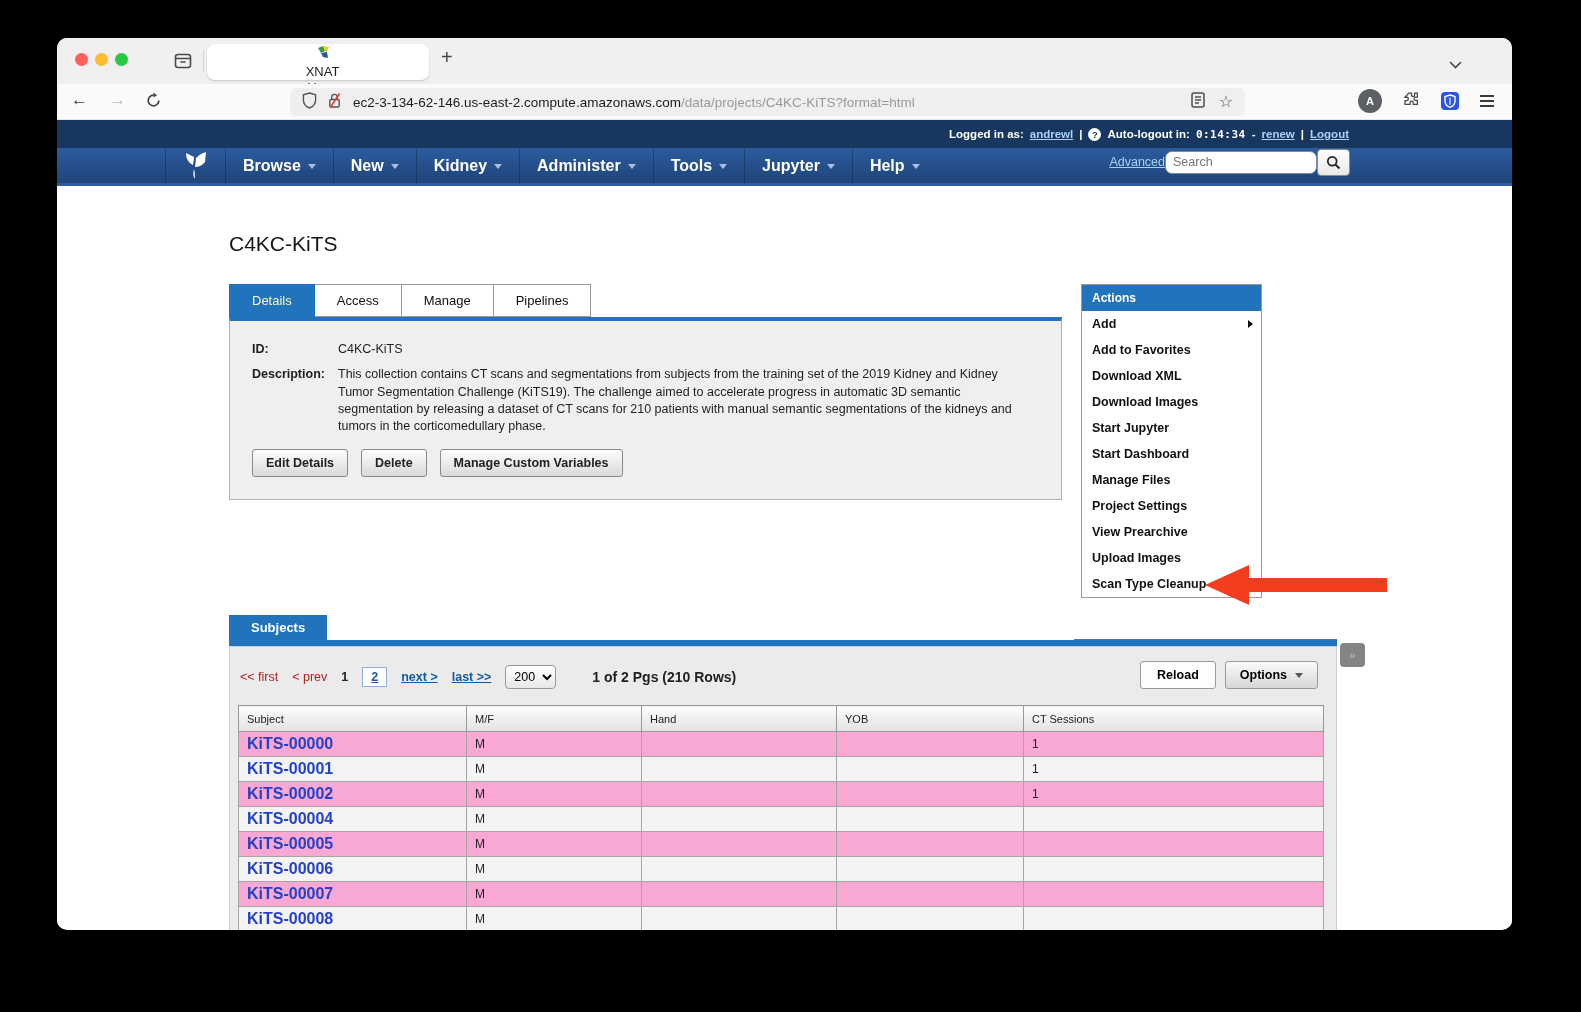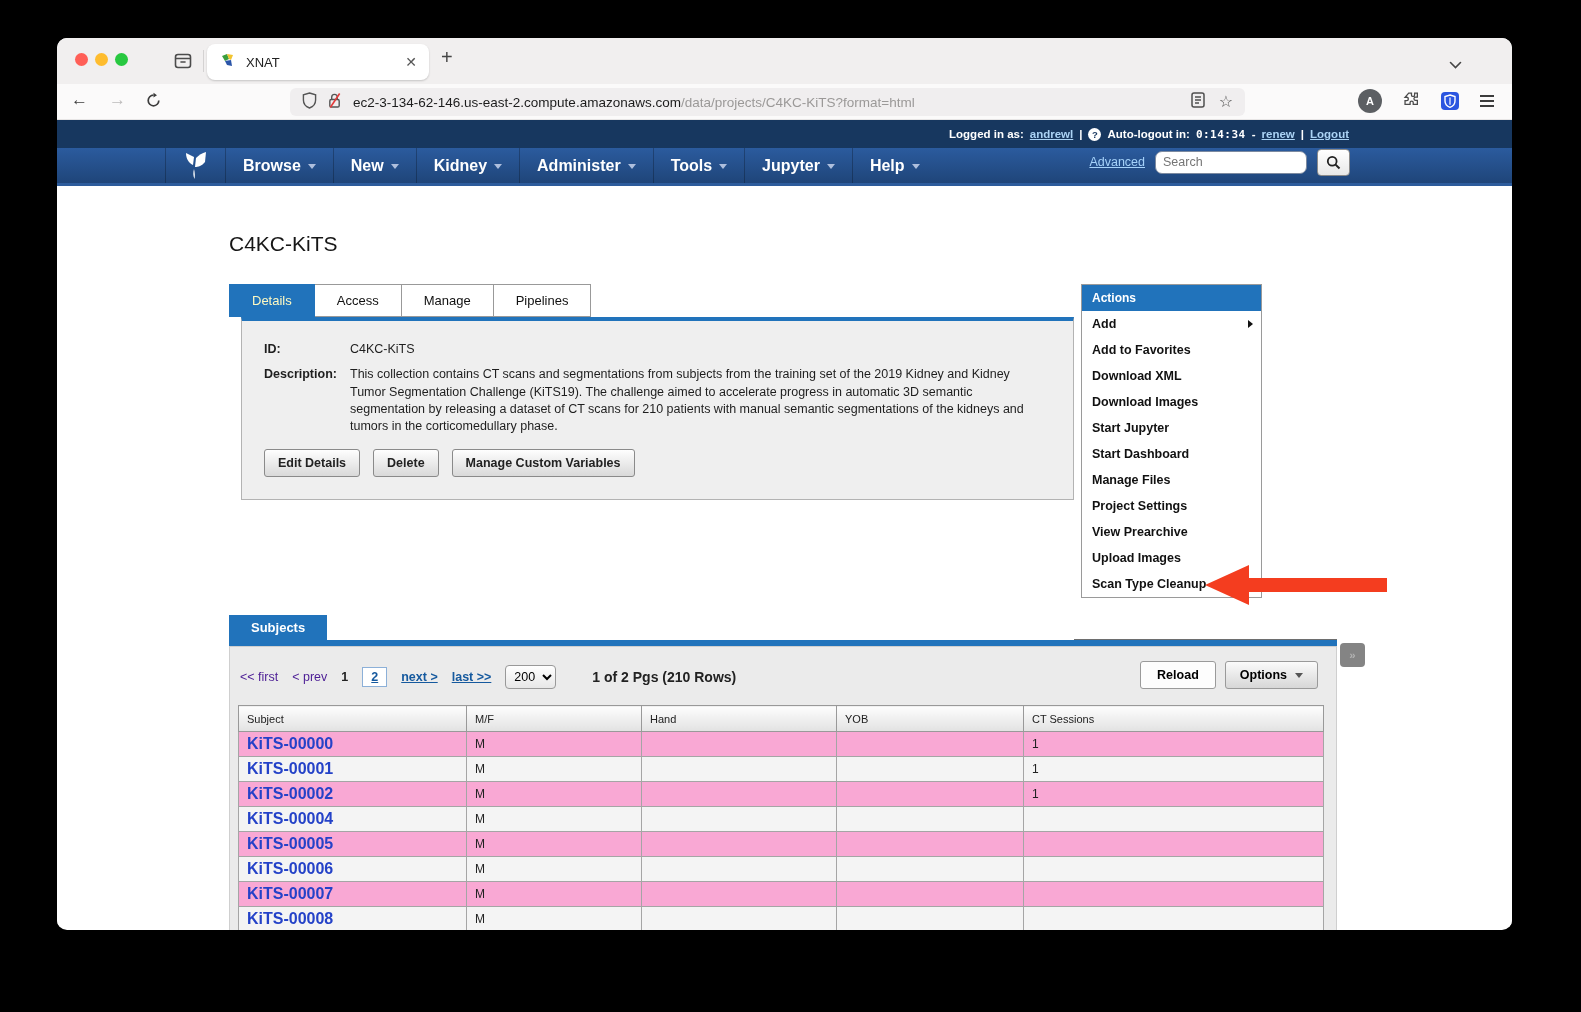--- a/index.html
+++ b/index.html
@@ -11,21 +11,21 @@
 
   
   .tabbar { position:relative; height:46px; background:#f1efef; }
   .traffic { position:absolute; top:15px; width:13px; height:13px; border-radius:50%; }
   .t-red { left:18px; background:#ff5f57; }
   .t-yellow { left:38px; background:#febc2e; }
   .t-green { left:58px; background:#28c840; }
   .archive-ic { position:absolute; left:116px; top:13px; }
   .tabbar .vdiv { position:absolute; left:146px; top:12px; width:1px; height:22px; background:#d4d2d2; }
   .tab { position:absolute; left:150px; top:6px; width:222px; height:36px; background:#fff;
-         border-radius:8px; box-shadow:0 1px 2px rgba(0,0,0,.18); display:flex; align-items:center; }
+         border-radius:8px; box-shadow:0 1px 2px rgba(0,0,0,.18); display:flex; align-items:center;flex-direction:column; }
   .tab .fav { margin-left:14px; }
   .tab .title { margin-left:9px; font-size:13px; color:#222; flex:1; }
   .tab .close { margin-right:12px; font-size:14px; color:#555; cursor:default; }
   .newtab { position:absolute; left:384px; top:8px; font-size:20px; color:#454545; }
   .tablist-chev { position:absolute; right:50px; top:18px; }
 
   
   .urlbar { position:relative; height:36px; background:#fbfafa; border-bottom:1px solid #e7e5e5; }
   .nav-ic { position:absolute; top:6px; font-size:17px; color:#3d3d3d; }
   .fwd { color:#bdbbbb; }
@@ -55,40 +55,40 @@
   
   .xnat-nav { position:relative; height:38px; background:linear-gradient(180deg,#2b5b9e,#1f4579);
               border-bottom:3px solid #2d5c9c; display:flex; align-items:stretch; }
   .xnav-logo { width:60px; margin-left:108px; display:flex; align-items:center; justify-content:center;
                border-left:1px solid rgba(0,0,0,.25); }
   .menu-item { display:flex; align-items:center; gap:7px; padding:0 17px; color:#fff; font-size:16px;
                font-weight:600; border-left:1px solid rgba(0,0,0,.25); cursor:default; }
   .menu-item:last-of-type { border-right:1px solid rgba(0,0,0,.25); }
   .caret { width:0; height:0; border-left:4px solid transparent; border-right:4px solid transparent;
            border-top:5px solid #aebfdd; margin-top:2px; }
-  .nav-right { position:absolute; right:162px; top:0; height:28px; display:flex; align-items:center; gap:10px; }
+  .nav-right { position:absolute; right:162px; top:0; height:28px; display:flex; align-items:center; gap:0; }
   .nav-right a { color:#a5d2fa; font-size:12.5px; text-decoration:underline; }
   .search-inp { width:152px; height:23px; border:1px solid #7c8aa0; border-radius:7px; padding:0 7px;
                 font-size:12.5px; font-family:"Liberation Sans",sans-serif; }
   .search-btn { width:33px; height:27px; border:1px solid #8a8a8a; border-radius:4px;
                 background:linear-gradient(#fff,#e8e8e8); display:flex; align-items:center; justify-content:center; }
 
   
   .content { position:relative; width:100%; height:calc(892px - 151px); background:#fff; }
   .page-title { position:absolute; left:172px; top:46px; font-size:21px; font-weight:500; color:#161616; }
 
   .tabs { position:absolute; left:172px; top:98px; display:flex; }
   .ptab { height:33px; padding:0 22px; display:flex; align-items:center; font-size:13px; color:#111;
           background:#fff; border:1px solid #999; border-left:none; }
   .ptab:first-child { border-left:1px solid #999; }
   .ptab.active { background:#2173bb; color:#fef9c3; border-color:#2173bb; font-weight:400; }
 
   .details-panel { position:absolute; left:172px; top:131px; width:833px; height:183px;
                    background:#efefef; border:1px solid #b3b3b3; border-top:4px solid #2173bb;
-                   padding:20px 0 0 22px; font-size:12.5px; color:#1e1e1e;margin-left:12px; }
+                   padding:20px 0 0 22px; font-size:12.5px; color:#1e1e1e; }
   .drow { display:flex; margin-bottom:8px; line-height:1.38; }
   .dlabel { width:86px; font-weight:bold; flex:none; }
   .dvalue { width:690px; }
   .btn-row { margin-top:14px; display:flex; gap:13px; }
   .gbtn { height:28px; padding:0 13px; font-size:12.5px; font-weight:bold; color:#222;
           background:linear-gradient(#fefefe,#d9d9d9); border:1px solid #8a8a8a; border-radius:3px;
           font-family:"Liberation Sans",sans-serif; }
 
   
   .actions { position:absolute; left:1024px; top:98px; width:181px; background:#fff;
@@ -108,21 +108,21 @@
   .addtab-sel { width:104px; height:24px; border-radius:5px; border:1px solid #555;
                 background:linear-gradient(#fff,#e9e9e9); font-size:12.5px; padding:0 5px;
                 font-family:"Liberation Sans",sans-serif; }
   .pager-btn { height:24px; padding:0 9px; background:#848484; border:none; border-radius:4px;
                color:#b2b2b2; font-size:11.5px; font-weight:bold; font-family:"Liberation Sans",sans-serif; }
 
   .subj-panel { position:absolute; left:172px; top:460px; width:1108px; height:290px; background:#ebebeb;
                 border:1px solid #cfcfcf; }
   .pag-row { position:absolute; left:10px; top:18px; display:flex; align-items:center; gap:14px;
              font-size:12.5px; color:#222; }
-  .pag-dis { color:#4c1d95; }
+  .pag-dis { color:#b91c1c; }
   .pag-cur { font-weight:bold; }
   .pag-box { border:1px solid #8cb0d8; background:#fff; padding:2px 8px; }
   .pag-box a, .pag-link { color:#15599e; font-weight:600; text-decoration:underline; }
   .per-page { height:24px; border-radius:4px; border:1px solid #999; background:linear-gradient(#fff,#e7e7e7);
               font-size:12.5px; padding:0 4px; font-family:"Liberation Sans",sans-serif; }
   .pag-summary { font-weight:bold; font-size:14px; margin-left:22px; }
   .panel-btns { position:absolute; right:18px; top:14px; display:flex; gap:9px; }
   .reload-btn { height:28px; padding:0 16px; background:#fdfdfd; border:1px solid #9a9a9a; border-radius:3px;
                 font-size:12.5px; font-weight:bold; font-family:"Liberation Sans",sans-serif; }
   .options-btn { height:28px; padding:0 14px; background:linear-gradient(#fbfbfb,#d7d7d7); border:1px solid #9a9a9a;

